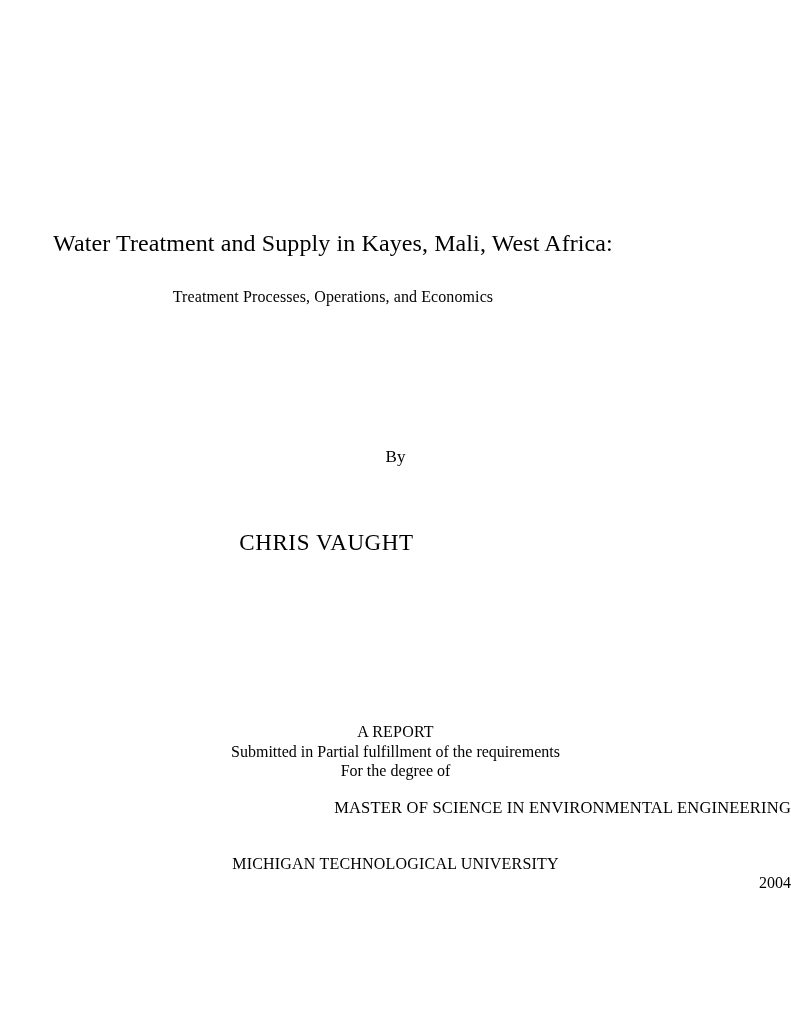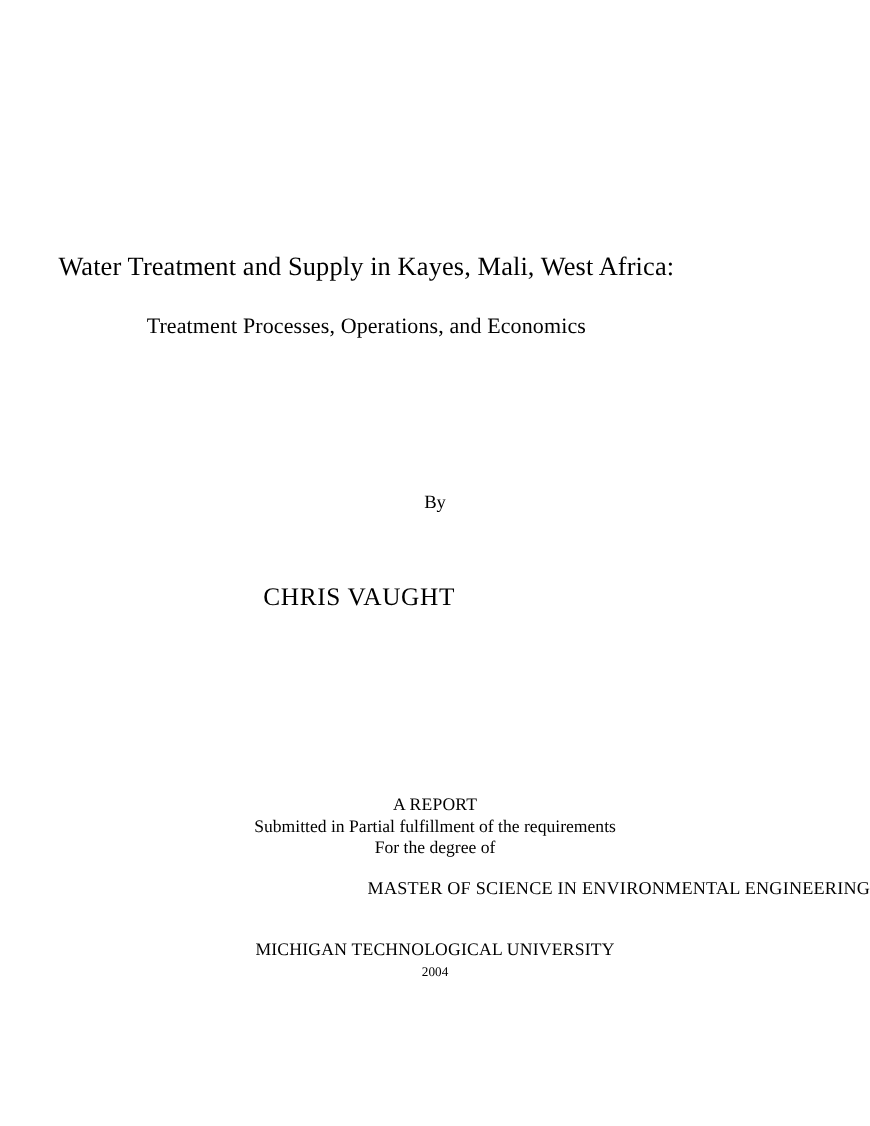--- a/index.html
+++ b/index.html
@@ -27,21 +27,21 @@
     left: 0;
     width: 666px;
     text-align: center;
   }
   .title-line-1 {
     font-size: 24px;
     line-height: 30px;
     letter-spacing: 0.1px;
   }
   .title-line-2 {
-    font-size: 20px;
+    font-size: 16px;
     line-height: 30px;
     margin-top: 24px;
     letter-spacing: 0.1px;
   }
   .by-line {
     position: absolute;
     top: 447px;
     left: 0;
     width: 791px;
     text-align: center;
@@ -81,22 +81,23 @@
     margin-top: 18px;
     letter-spacing: 0.2px;
     text-align: right;
   }
   .university-line {
     font-size: 16px;
     margin-top: 37px;
     letter-spacing: 0.2px;
   }
   .year-line {
-    font-size: 12px;
+    font-size: 16px;
     line-height: 20px;
+    text-align: right;
   }
   .copyright-line {
     font-size: 16.5px;
     margin-top: 40px;
   }
 </style>
 </head>
 <body>
 
 <div class="page">

